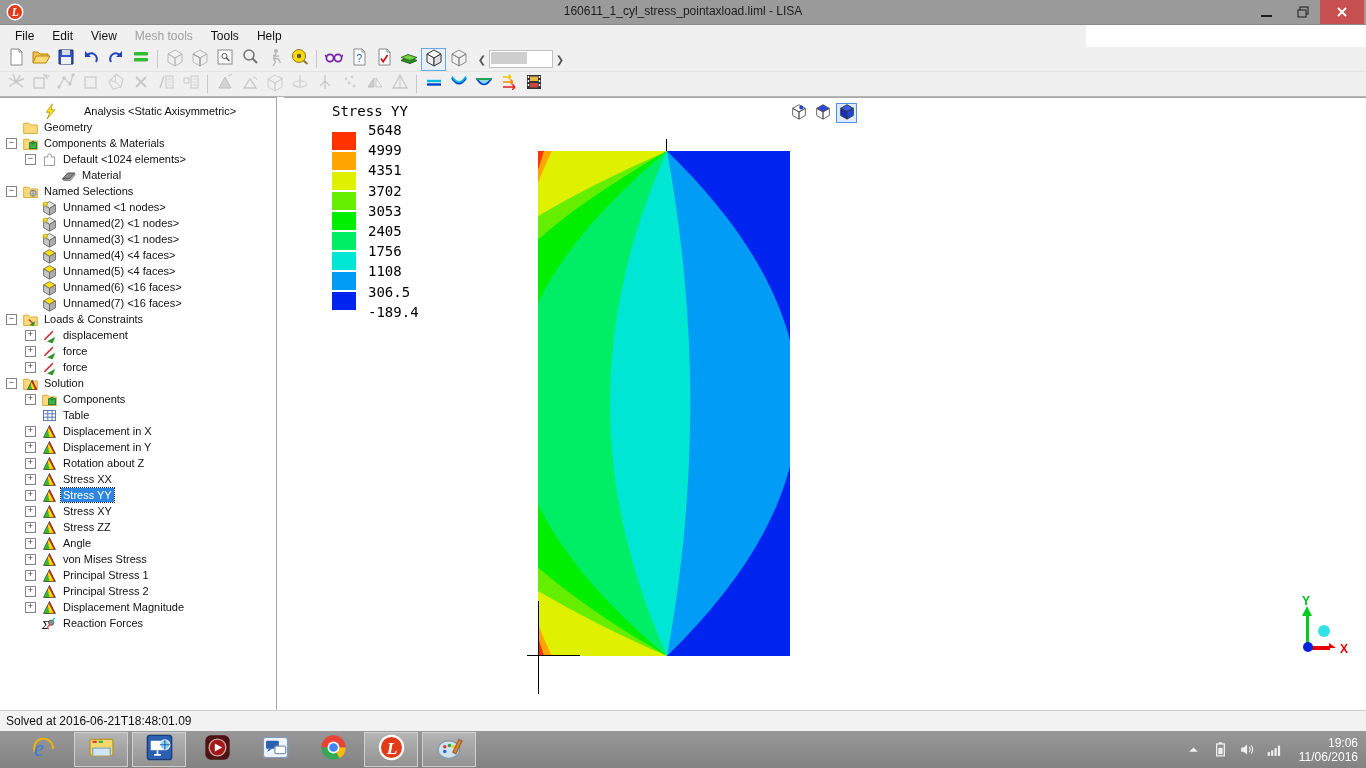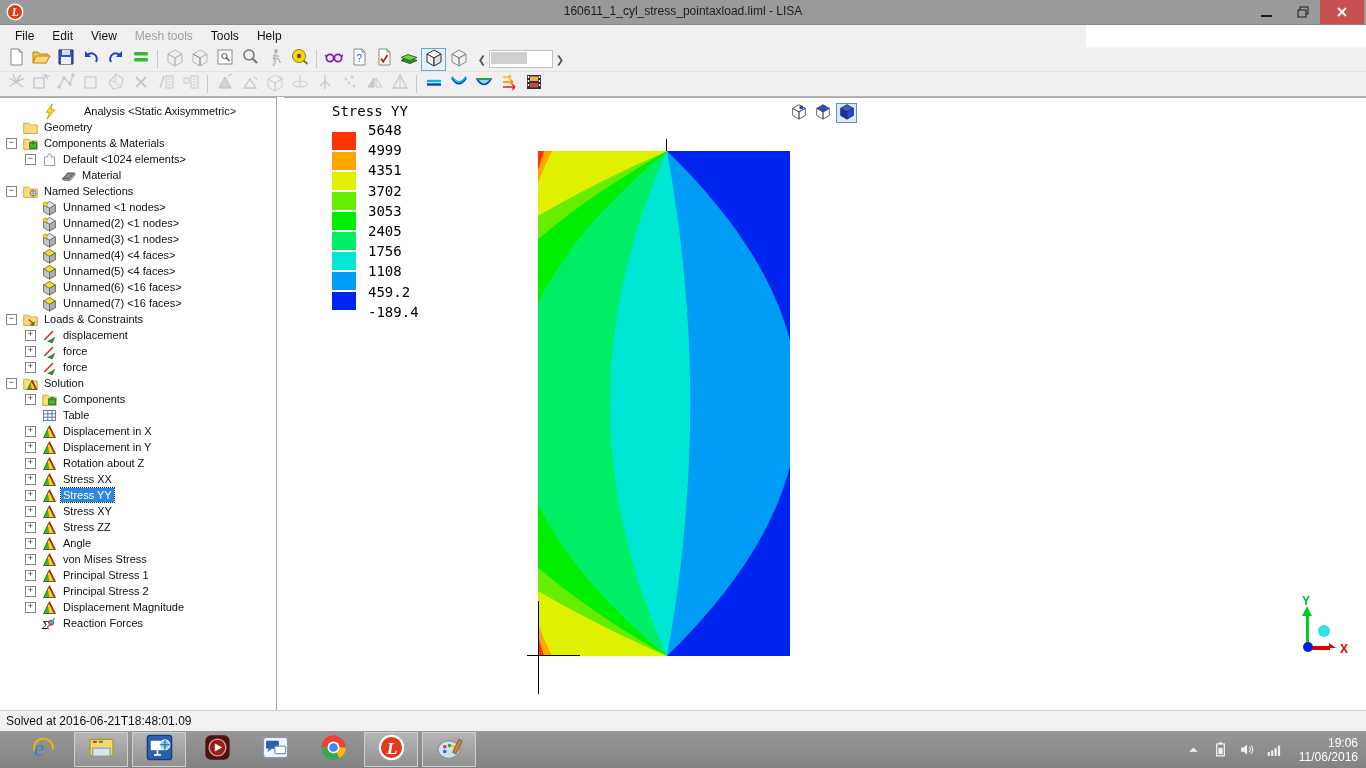--- a/index.html
+++ b/index.html
@@ -760,21 +760,21 @@
         <div class="lswatch" style="top: 174px; background: rgb(0, 156, 245);"></div>
         <div class="lswatch" style="top: 194px; background: rgb(0, 36, 240);"></div>
         <div class="lvalue" style="top: 24px;">5648</div>
         <div class="lvalue" style="top: 44.2px;">4999</div>
         <div class="lvalue" style="top: 64.4px;">4351</div>
         <div class="lvalue" style="top: 84.6px;">3702</div>
         <div class="lvalue" style="top: 104.8px;">3053</div>
         <div class="lvalue" style="top: 125px;">2405</div>
         <div class="lvalue" style="top: 145.2px;">1756</div>
         <div class="lvalue" style="top: 165.4px;">1108</div>
-        <div class="lvalue" style="top: 185.6px;">459.2</div>
+        <div class="lvalue" style="top: 185.6px;">306.5</div>
         <div class="lvalue" style="top: 205.8px;">-189.4</div>
       </div>
     <div id="view-buttons">
         <div class="vbtn">
           <span><svg width="18" height="18" viewBox="0 0 20 20">
               <path d="M3 7 10 3 17 7 10 11Z" fill="none" stroke="#555"></path>
               <path d="M3 7 10 11V19L3 15Z" fill="none" stroke="#555"></path>
               <path d="M17 7 10 11V19L17 15Z" fill="none" stroke="#555"></path>
               <circle cx="12.5" cy="6" r="2.2" fill="#2244dd"></circle>
             </svg></span>

